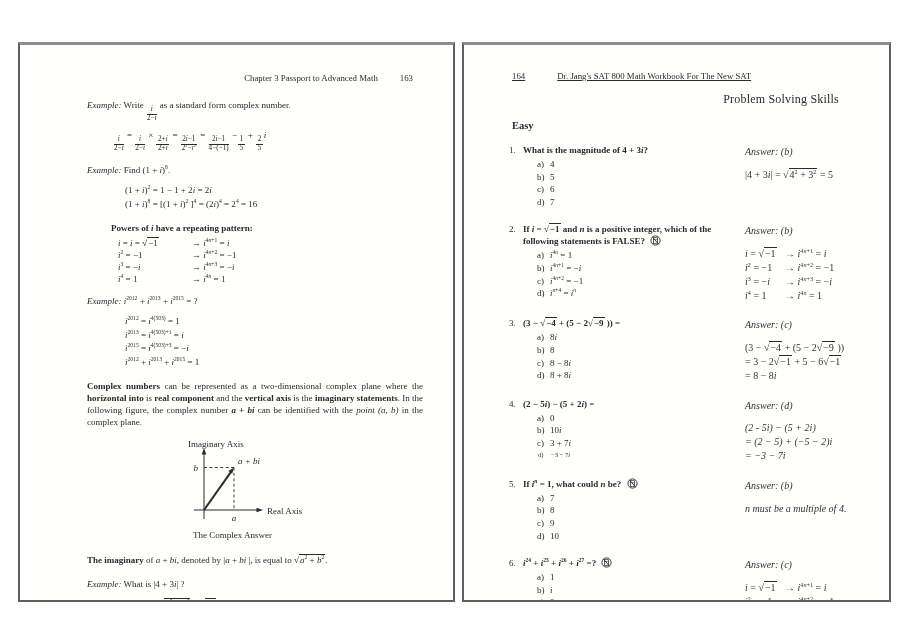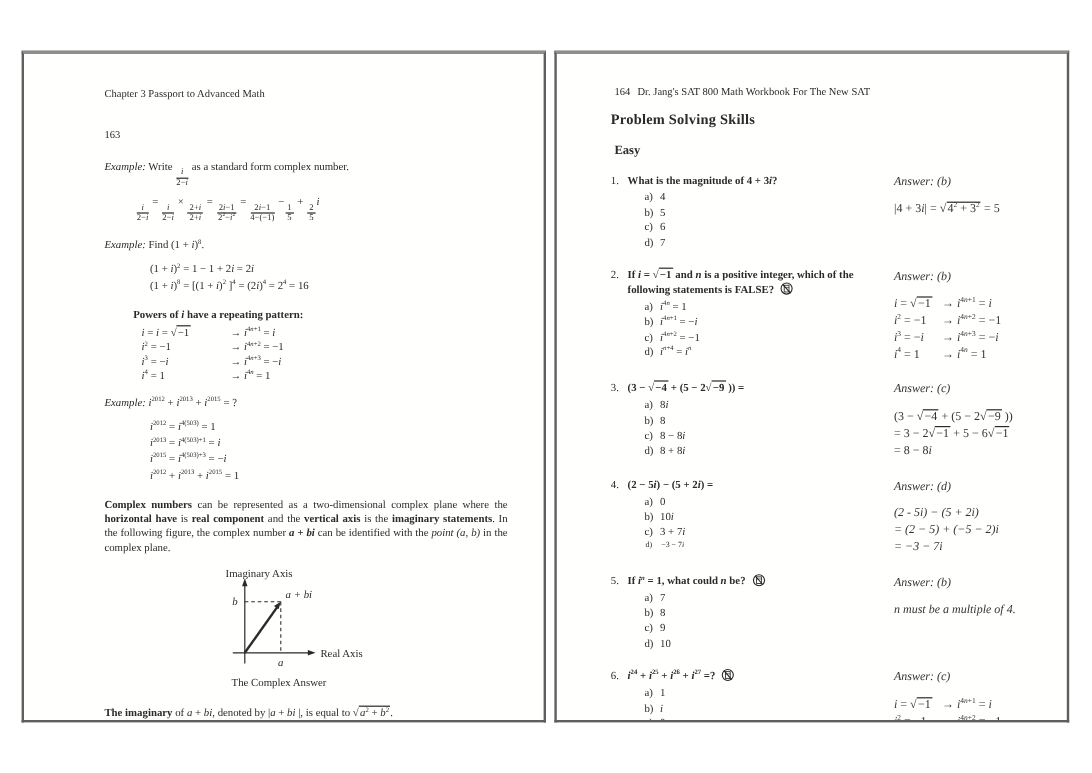--- a/index.html
+++ b/index.html
@@ -4,21 +4,21 @@
 <style>
   html,body{margin:0;padding:0;background:#ffffff;}
   body{width:910px;height:644px;overflow:hidden;font-family:"Liberation Serif","DejaVu Serif",serif;color:#2a2a2a;}
   .spread{position:relative;width:910px;height:644px;background:#ffffff;}
   .page{position:absolute;top:42px;height:560px;background:#fffffe;border:2px solid #5f5f5f;border-top:3px solid #8e8e8e;box-sizing:border-box;overflow:hidden;}
   .page-left{left:18px;width:437px;}
   .page-right{left:462px;width:429px;}
 
   
   .lp-content{padding:28px 30px 0 67px;font-size:9px;line-height:1.34;}
-  .lp-header{display:flex;justify-content:flex-end;gap:22px;font-size:8.8px;margin:0 10px 14px 0;flex-direction:column;}
+  .lp-header{display:flex;justify-content:flex-end;gap:22px;font-size:8.8px;margin:0 10px 14px 0;}
   .para{margin:0 0 3px 0;}
   .just{text-align:justify;}
   .bold{font-weight:bold;padding-left:24px;}
   .mt8{margin-top:8px;} .mt10{margin-top:10px;} .mt12{margin-top:12px;}
   .fline{margin-left:38px;margin-bottom:1.5px;}
   .f1{margin:7px 0 9px 26px;line-height:1.2;}
   .powers-row{display:flex;margin-left:31px;}
   .powers-row .pl{width:74px;flex:none;}
   sup{font-size:0.62em;line-height:0;vertical-align:super;}
   .frac{display:inline-flex;flex-direction:column;text-align:center;vertical-align:-0.45em;font-size:0.8em;line-height:1.08;margin:0 1px;}
@@ -26,22 +26,22 @@
   .sqrt{white-space:nowrap;}
   .sqrt .rad{border-top:0.8px solid #2a2a2a;padding:0 1px;}
   .figure{margin:9px 0 2px 0;}
   .figure svg{margin-left:81px;display:block;}
   .figure text{font-size:9px;fill:#2a2a2a;font-family:"Liberation Serif","DejaVu Serif",serif;}
   .figure text.it{font-style:italic;}
   .fig-caption{margin:2px 0 13px 106px;}
 
   
   .rp-content{padding:26px 10px 0 45px;font-size:9px;line-height:1.34;}
-  .rp-header{display:flex;gap:6px;font-size:8.8px;margin-left:3px;}
-  .rp-title{text-align:left;font-weight:bold;font-size:12px;margin:8px 40px 12px 0;letter-spacing:0.2px;}
+  .rp-header{display:flex;gap:32px;font-size:8.8px;margin-left:3px;text-decoration:underline;}
+  .rp-title{text-align:right;font-weight:normal;font-size:12px;margin:8px 40px 12px 0;letter-spacing:0.2px;}
   .easy{font-weight:bold;font-size:10.5px;margin:0 0 11px 3px;}
   .question{display:grid;grid-template-columns:236px 1fr;margin-bottom:15px;}
   .q-head{display:flex;}
   .q-num{width:14px;flex:none;}
   .q-text{flex:1;padding-right:8px;font-weight:bold;}
   .choices{margin-left:28px;margin-top:2px;}
   .choice{display:flex;line-height:1.4;}
   .choice .cl{width:13px;flex:none;}
   .choice.small{font-size:6.6px;line-height:1.7;padding-left:1px;}
   .q-answer{font-size:10px;line-height:1.38;padding-top:1px;color:#333;}
@@ -120,21 +120,21 @@
         </div>
 
       <div class="para mt10"><em>Example:</em> <em>i</em><sup>2012</sup> + <em>i</em><sup>2013</sup> + <em>i</em><sup>2015</sup> = ?</div>
       <div id="formula3" class="mt8">
           <div class="fline"><em>i</em><sup>2012</sup> = <em>i</em><sup>4(503)</sup> = 1</div>
           <div class="fline"><em>i</em><sup>2013</sup> = <em>i</em><sup>4(503)+1</sup> = <em>i</em></div>
           <div class="fline"><em>i</em><sup>2015</sup> = <em>i</em><sup>4(503)+3</sup> = −<em>i</em></div>
           <div class="fline"><em>i</em><sup>2012</sup> + <em>i</em><sup>2013</sup> + <em>i</em><sup>2015</sup> = 1</div>
         </div>
 
-      <div class="para just mt12"><b>Complex numbers</b> can be represented as a two-dimensional complex plane where the <b>horizontal have</b> is <b>real component</b> and the <b>vertical axis</b> is the <b>imaginary statements</b>. In the following figure, the complex number <b><em>a + bi</em></b> can be identified with the <em>point (a, b)</em> in the complex plane.</div>
+      <div class="para just mt12"><b>Complex numbers</b> can be represented as a two-dimensional complex plane where the <b>horizontal into</b> is <b>real component</b> and the <b>vertical axis</b> is the <b>imaginary statements</b>. In the following figure, the complex number <b><em>a + bi</em></b> can be identified with the <em>point (a, b)</em> in the complex plane.</div>
 
       <div class="figure">
         <svg width="170" height="90" viewBox="0 0 170 90">
           <text x="20" y="10">Imaginary Axis</text>
 
           <line x1="36" y1="16" x2="36" y2="82" stroke="#2a2a2a" stroke-width="1"></line>
           <polygon points="36,11 33.7,17.5 38.3,17.5" fill="#2a2a2a"></polygon>
 
           <line x1="26" y1="73" x2="89" y2="73" stroke="#2a2a2a" stroke-width="1"></line>
           <polygon points="95,73 88.5,70.7 88.5,75.3" fill="#2a2a2a"></polygon>

